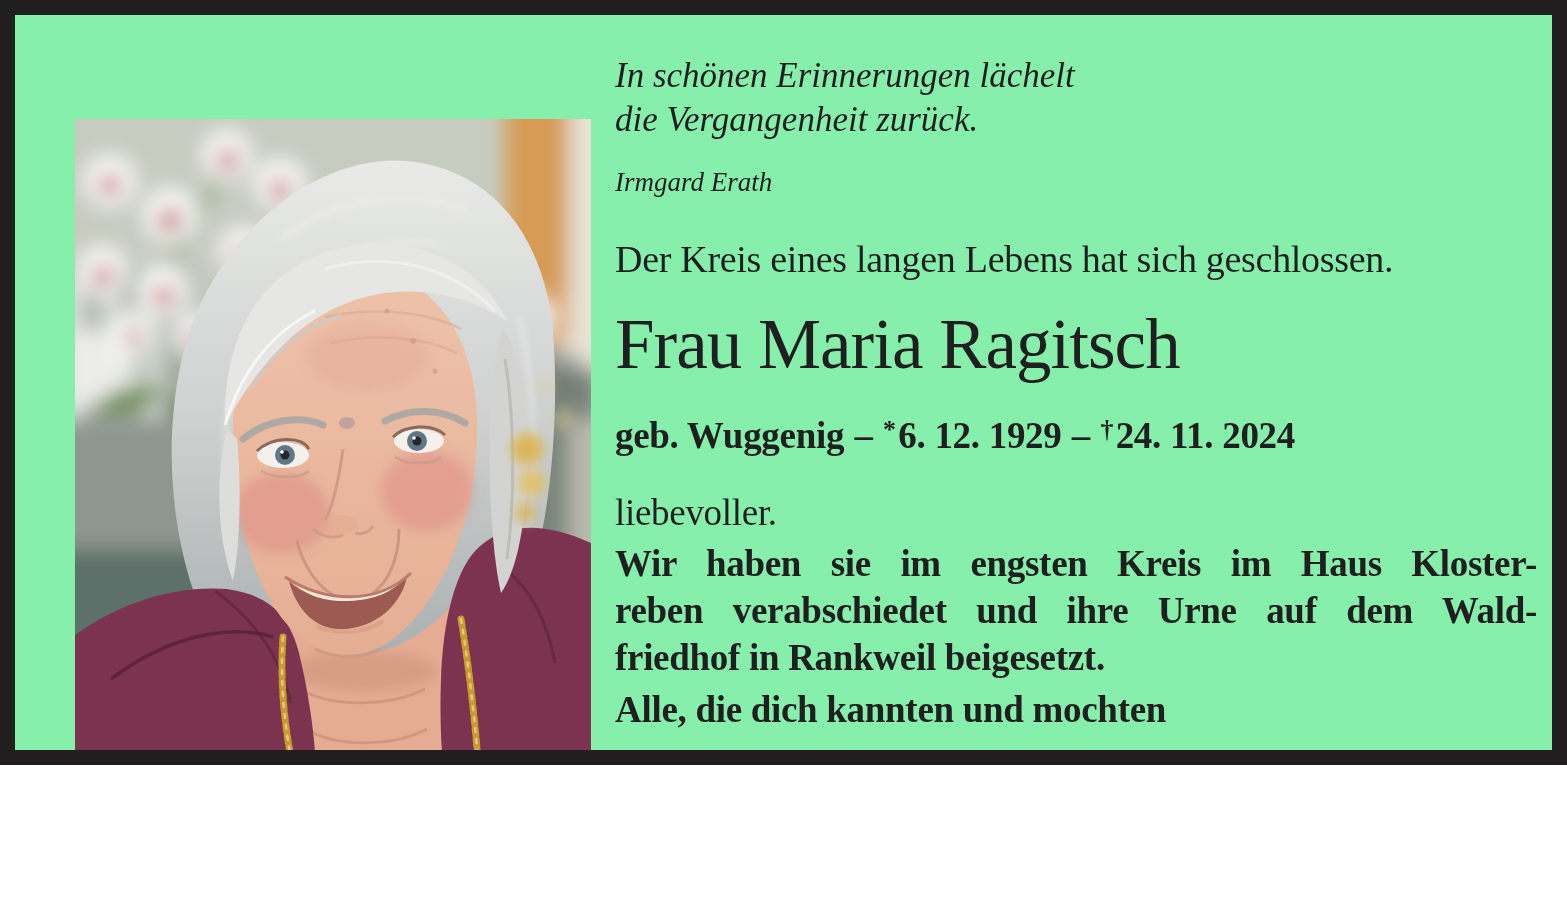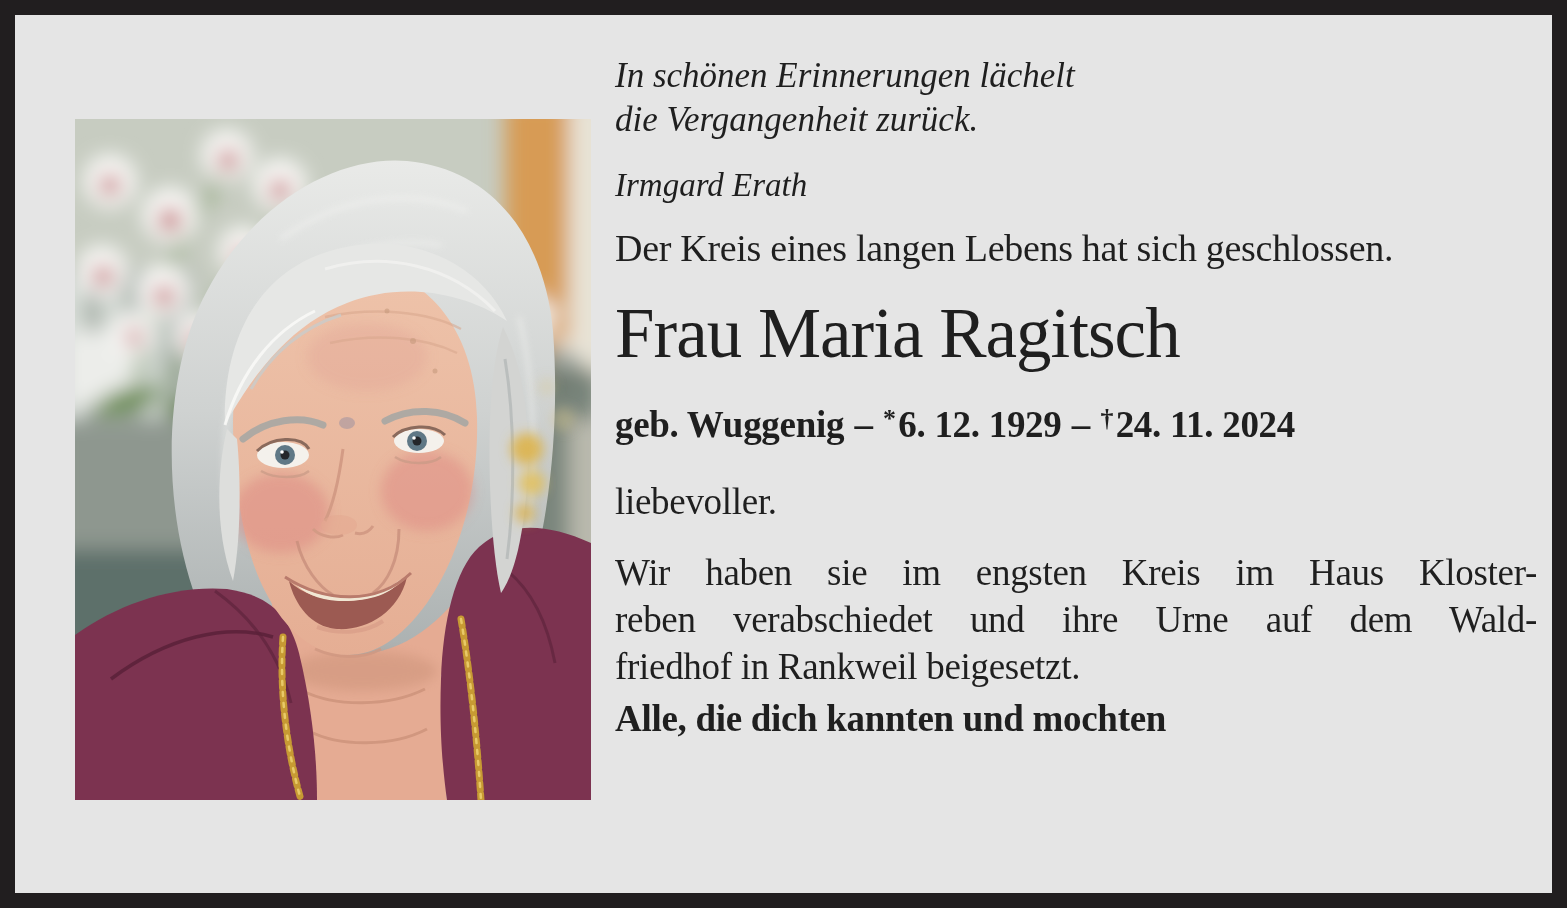--- a/index.html
+++ b/index.html
@@ -1,53 +1,53 @@
 <!DOCTYPE html>
 <html lang="de"><head>
 <meta charset="utf-8">
 <style>
   html,body{margin:0;padding:0;background:#ffffff;}
   .card{
     position:relative;
-    width:1567px;height:908px;
+    width:1567px;height:765px;
     box-sizing:border-box;
     border:15px solid #211e1f;
-    background:#e5e5e5;
+    background:#86efac;
     overflow:hidden;
     font-family:"Liberation Serif","DejaVu Serif",serif;
     color:#1f1f1f;
   }
   .photo{
     position:absolute;left:60px;top:104px;
     width:516px;height:681px;
   }
   .photo svg{display:block;width:516px;height:681px;}
   .text-col{
     position:absolute;left:600px;top:25px;width:922px;
   }
   .quote{
     font-style:italic;font-size:35px;line-height:1.26;margin-top:14px;
   }
   .attribution{
-    font-style:italic;font-size:33px;line-height:1.2;margin-top:24px;
+    font-style:italic;font-size:27px;line-height:1.2;margin-top:24px;
   }
   .intro{
-    font-size:38px;line-height:1.2;margin-top:20px;letter-spacing:-0.3px;
+    font-size:38px;line-height:1.2;margin-top:38px;letter-spacing:-0.3px;
   }
   .deceased-name{
     font-size:71px;line-height:1.15;margin-top:22px;font-weight:normal;letter-spacing:-1px;
   }
   .vitals{
     font-size:37px;font-weight:bold;line-height:1.2;margin-top:28px;letter-spacing:-0.3px;
   }
   .vital-sep{margin:0 0.28em;}
   .vital-sym{font-size:0.70em;vertical-align:0.38em;margin-right:0.10em;}
   .para{font-size:37px;line-height:1.27;letter-spacing:-0.3px;}
   .para-1{margin-top:32px;}
-  .para-2{margin-top:24px;}
+  .para-2{margin-top:4px;font-weight:bold;}
   .jline{text-align:justify;text-align-last:justify;}
   .place-date{font-size:37px;line-height:1.2;margin-top:16px;letter-spacing:-0.3px;}
   .place-name{font-weight:bold;}
   .place-rest{margin-left:0.24em;}
   .closing-label{font-size:37px;line-height:1.2;margin-top:34px;letter-spacing:-0.3px;}
   .closing-names{font-size:37px;font-weight:bold;line-height:1.2;margin-top:6px;letter-spacing:-0.3px;}
 </style>
 </head>
 <body>
 

